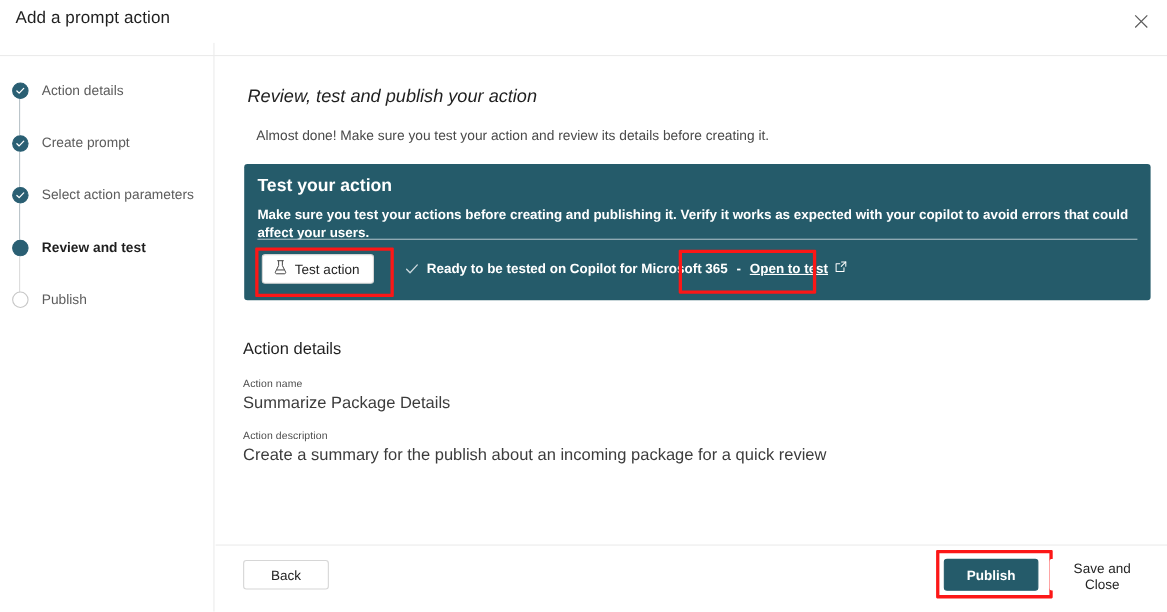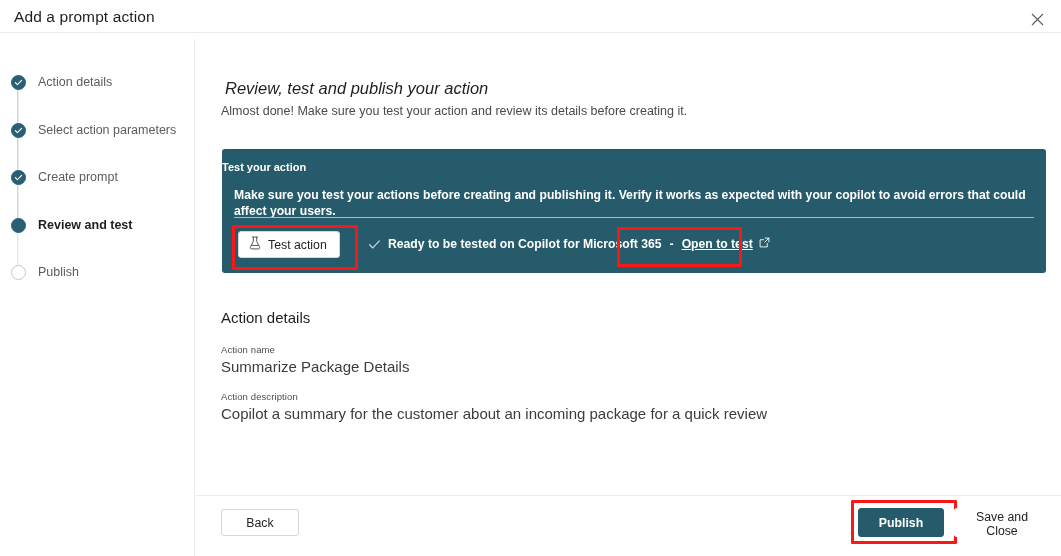--- a/index.html
+++ b/index.html
@@ -19,21 +19,21 @@
     width: 1061px;
     height: 556px;
     background: #ffffff;
   }
 
   
   .header {
     position: absolute;
     left: 0; top: 0;
     width: 1061px;
-    height: 33px;
+    height: 51px;
     border-bottom: 1px solid #ebebeb;
     box-sizing: border-box;
   }
   .header-title {
     position: absolute;
     left: 14px;
     top: 8px;
     font-size: 15.5px;
     color: #1f1f1f;
     letter-spacing: 0.1px;
@@ -153,40 +153,40 @@
     font-weight: normal;
     margin: 4px;
     font-style: italic;
   }
   .page-subtitle {
     position: absolute;
     left: 25px;
     top: 65px;
     font-size: 12.5px;
     color: #4a4a4a;
-    margin: 0;
+    margin: 12px;
   }
 
   
   .test-panel {
     position: absolute;
     left: 26px;
     top: 110px;
     width: 824px;
     height: 124px;
     background: #255b6a;
     border-radius: 3px;
     box-sizing: border-box;
     color: #ffffff;
   }
   .test-panel-title {
     position: absolute;
-    left: 0;
+    left: 12px;
     top: 12px;
-    font-size: 11px;
+    font-size: 16px;
     font-weight: bold;
   }
   .test-panel-body {
     position: absolute;
     left: 12px;
     top: 38px;
     right: 12px;
     font-size: 12.2px;
     font-weight: bold;
     line-height: 16px;
@@ -392,35 +392,35 @@
         <div class="step-marker">
           <div class="dot done">
             <span class="check">
               <svg width="9" height="9" viewBox="0 0 10 10">
                 <path d="M1.5 5.2 L3.8 7.4 L8.4 2.6" stroke="#ffffff" stroke-width="1.3" fill="none" stroke-linecap="round" stroke-linejoin="round"></path>
               </svg>
             </span>
           </div>
           <div class="connector"></div>
         </div>
-        <div class="step-label">Select action parameters</div>
+        <div class="step-label">Create prompt</div>
       </div>
 
       <div class="step">
         <div class="step-marker">
           <div class="dot done">
             <span class="check">
               <svg width="9" height="9" viewBox="0 0 10 10">
                 <path d="M1.5 5.2 L3.8 7.4 L8.4 2.6" stroke="#ffffff" stroke-width="1.3" fill="none" stroke-linecap="round" stroke-linejoin="round"></path>
               </svg>
             </span>
           </div>
           <div class="connector"></div>
         </div>
-        <div class="step-label">Create prompt</div>
+        <div class="step-label">Select action parameters</div>
       </div>
 
       <div class="step">
         <div class="step-marker">
           <div class="dot current"></div>
           <div class="connector faint"></div>
         </div>
         <div class="step-label active">Review and test</div>
       </div>
 
@@ -482,21 +482,21 @@
 
     <h2 class="details-title">Action details</h2>
 
     <div class="field field-name">
       <p class="field-label">Action name</p>
       <p class="field-value">Summarize Package Details</p>
     </div>
 
     <div class="field field-desc">
       <p class="field-label">Action description</p>
-      <p class="field-value">Copilot a summary for the customer about an incoming package for a quick review</p>
+      <p class="field-value">Create a summary for the publish about an incoming package for a quick review</p>
     </div>
 
     <div class="footer">
       <button class="back-btn">Back</button>
       <button class="publish-btn">Publish</button>
       <div class="highlight-box hl-publish"></div>
       <button class="saveclose-btn">Save and Close</button>
     </div>
 
   </div>

